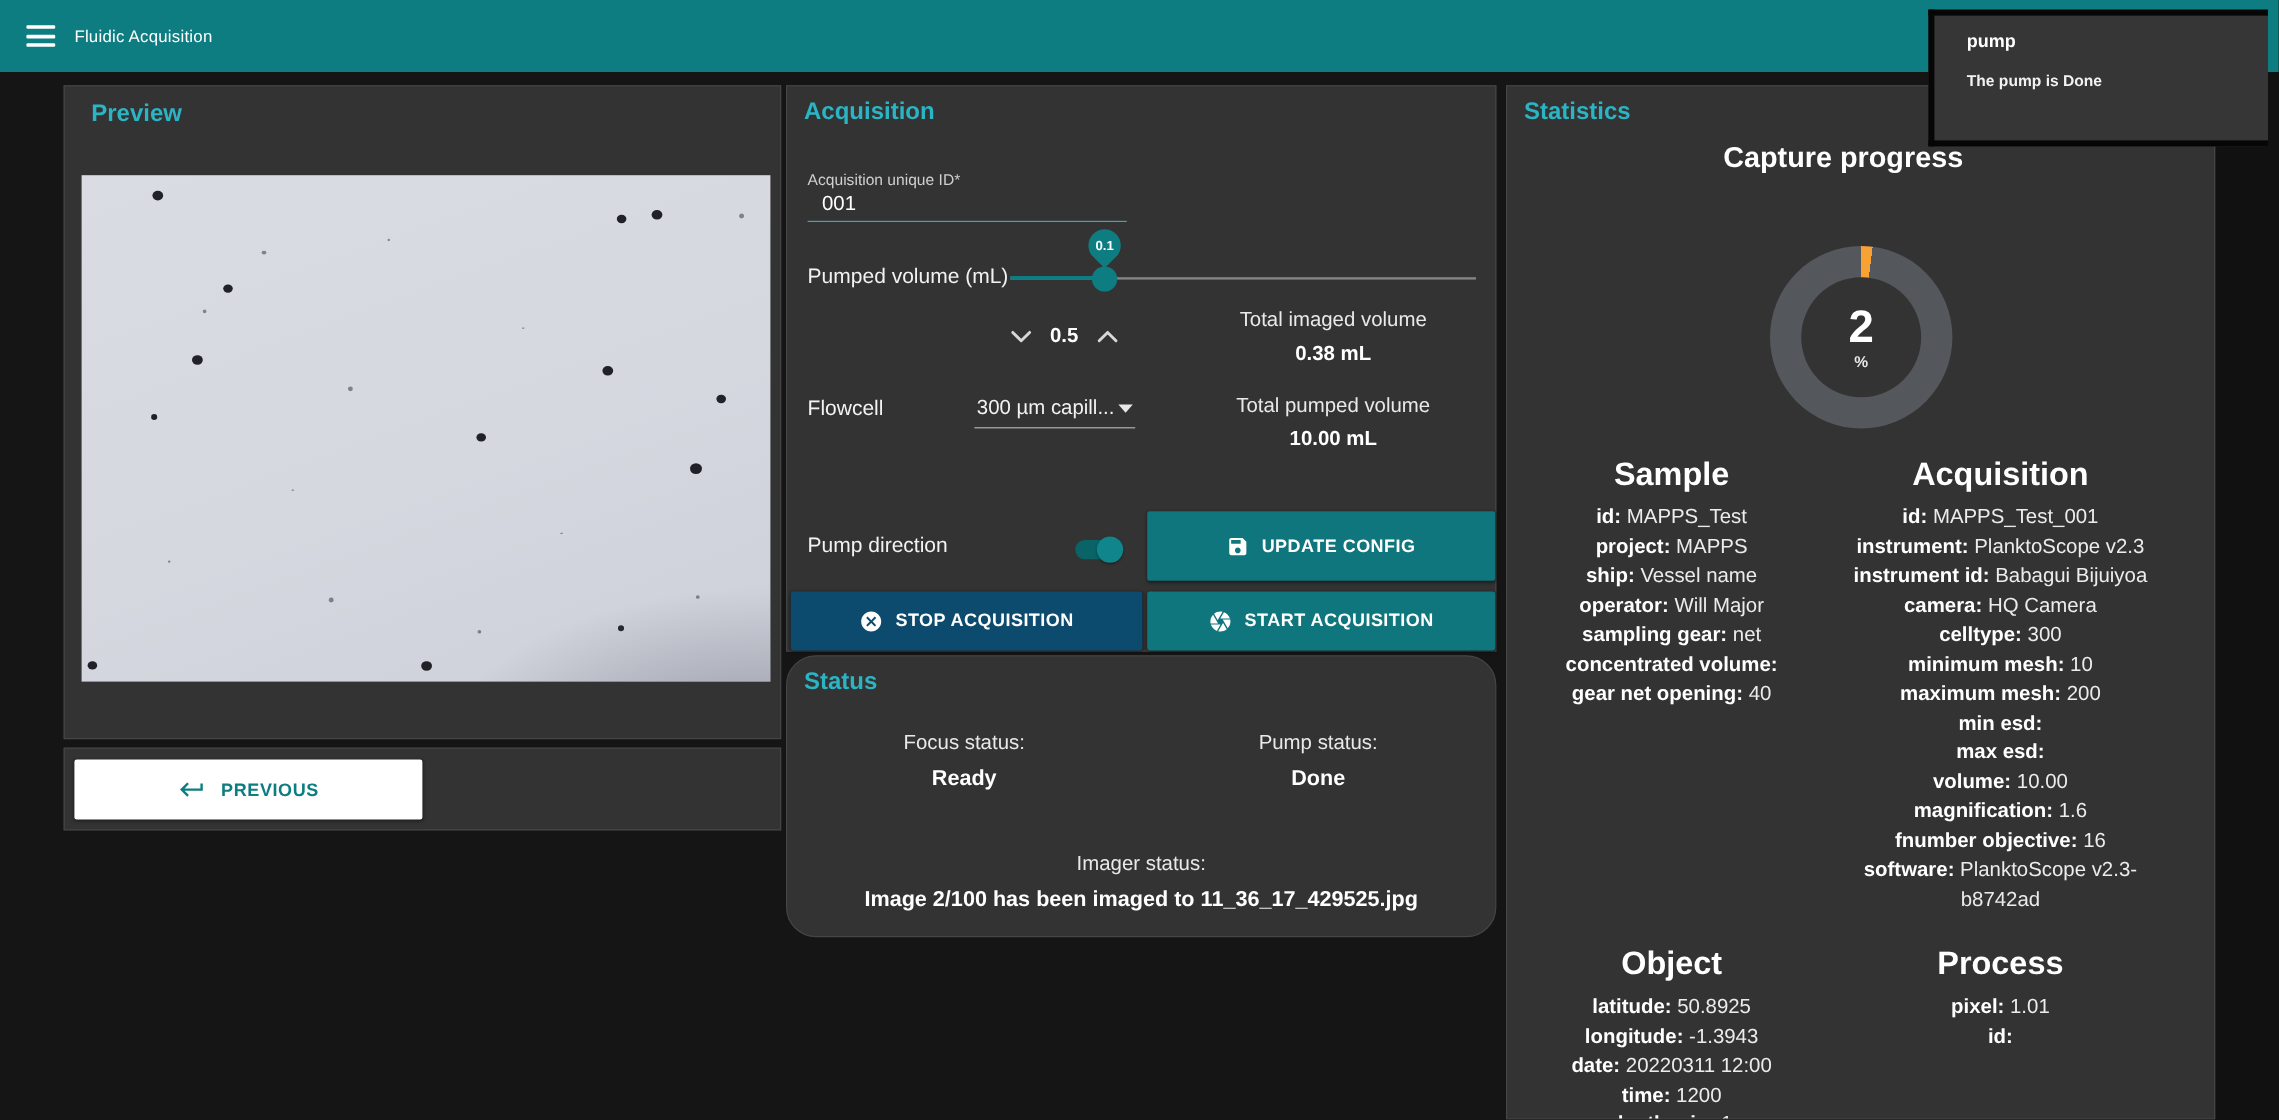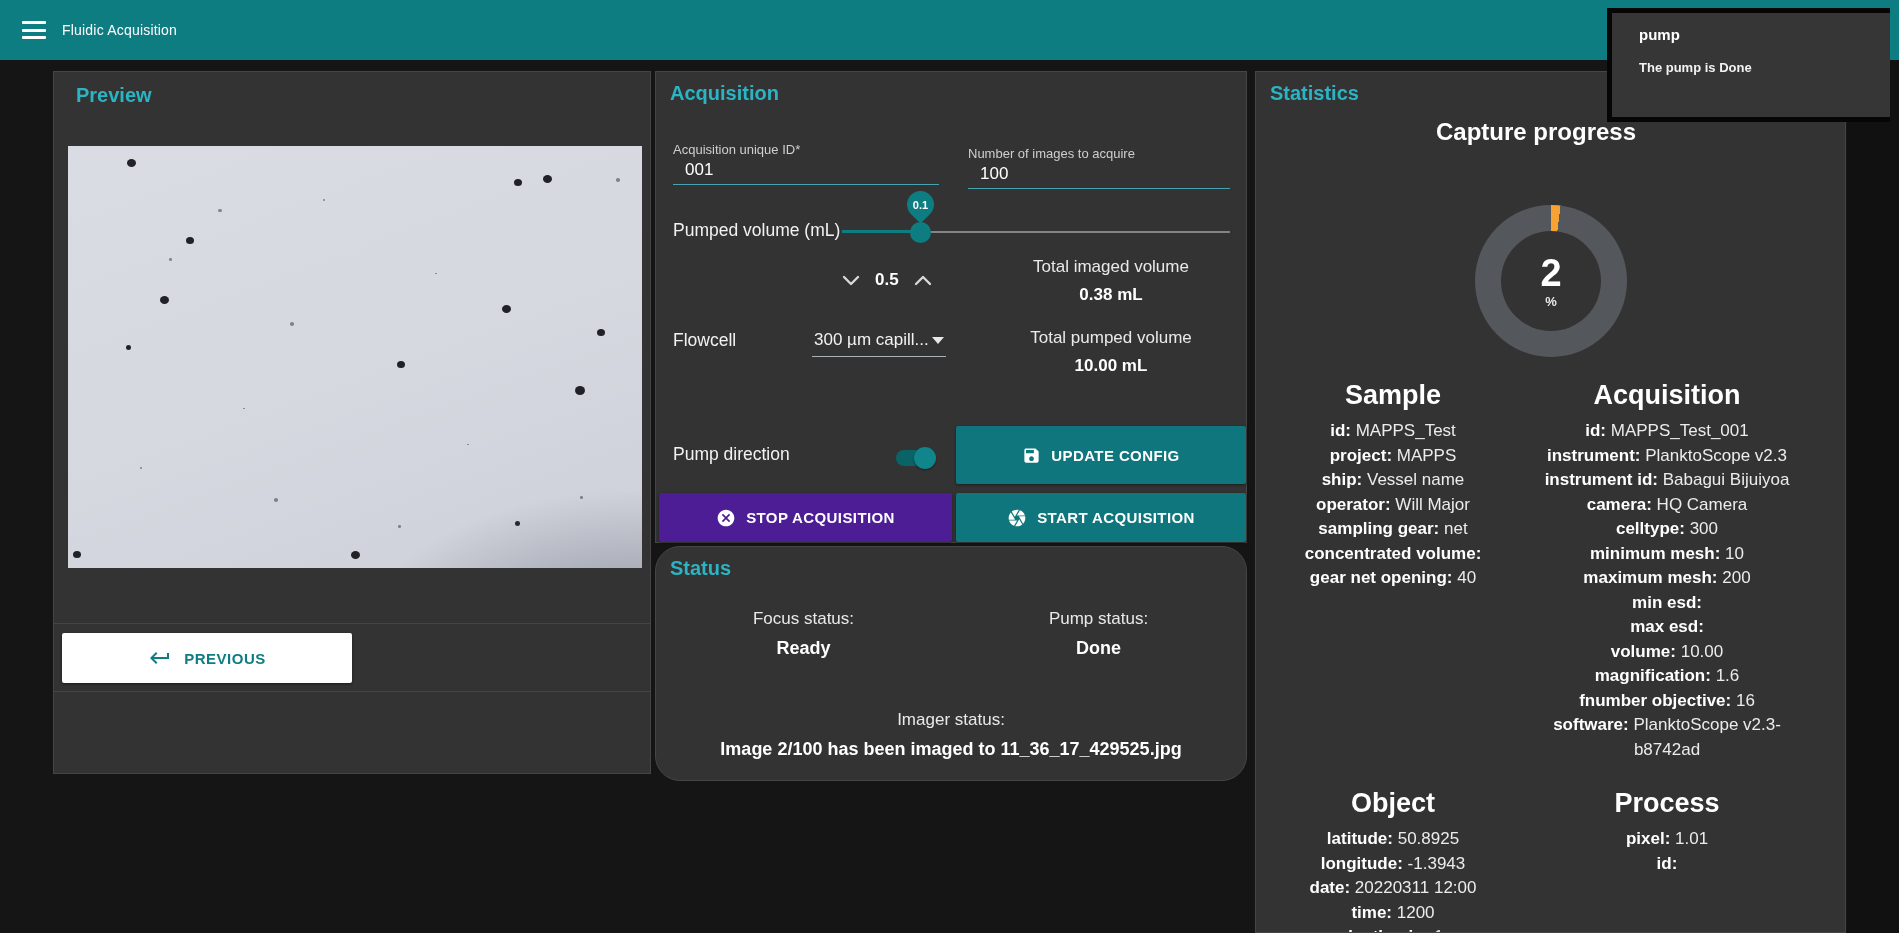--- a/index.html
+++ b/index.html
@@ -20,21 +20,21 @@
   .hamburger span { display:block; height:3px; background:#fff; border-radius:1px; }
   .header-title { color:#fff; font-size:14px; margin-left:16px; font-weight:400; letter-spacing:.2px; }
 
   
   .panel {
     position:absolute; background:#333333; border:1px solid #454545;
   }
   .panel-title { position:absolute; left:14px; top:10px; color:#2ab4c4; font-size:20px; font-weight:600; }
 
   
-  #preview-panel { left:53px; top:71px; width:598px; height:703px; }
+  #preview-panel { left:53px; top:71px; width:598px; height:545px; }
   #preview-panel .panel-title { left:22px; top:12px; }
   .preview-image {
     position:absolute; left:14px; top:74px; width:574px; height:422px;
     background:linear-gradient(160deg,#dadce3 0%, #d6d8e0 55%, #cdd0d9 100%);
     overflow:hidden;
   }
   .preview-image::after {
     content:""; position:absolute; right:-60px; bottom:-70px; width:360px; height:160px;
     background:radial-gradient(ellipse at 80% 100%, rgba(110,115,128,.65), rgba(110,115,128,0) 65%);
   }
@@ -85,21 +85,21 @@
   .toggle-knob { position:absolute; right:-3px; top:-3px; width:22px; height:22px; border-radius:50%; background:#10858c; box-shadow:0 1px 2px rgba(0,0,0,.4); }
 
   .btn {
     position:absolute; border:none; border-radius:2px; cursor:pointer;
     display:flex; align-items:center; justify-content:center; gap:10px;
     color:#fff; font-family:inherit; font-size:15px; font-weight:700; letter-spacing:.4px;
     box-shadow:0 1px 3px rgba(0,0,0,.45);
   }
   .btn svg { flex:none; }
   .btn-teal { background:#0e767c; }
-  .btn-red  { background:#4c1d95;text-align:right; }
+  .btn-red  { background:#0c4a6e;text-align:right; }
   #update-btn { left:300px; top:354px; width:290px; height:58px; }
   #stop-btn   { left:3px;  top:421px; width:293px; height:49px; }
   #start-btn  { left:300px; top:421px; width:290px; height:49px;align-items:center; }
 
   
   #status-panel { left:655px; top:546px; width:592px; height:235px;border-radius:25px; }
   .status-cols { position:absolute; left:0; top:62px; width:100%; display:grid; grid-template-columns:1fr 1fr; text-align:center; }
   .status-label { font-size:17px; color:#e9e9e9; }
   .status-value { font-size:18px; font-weight:700; color:#fff; margin-top:9px; }
   .status-imager { position:absolute; left:0; top:163px; width:100%; text-align:center; }
@@ -187,25 +187,20 @@
 
 <div class="panel" id="acq-panel">
   <div class="panel-title">Acquisition</div>
 
   <div class="field" style="left:17px; top:70px; width:266px;">
     <div class="field-label">Acquisition unique ID*</div>
     <div class="field-value">001</div>
     <div class="field-underline"></div>
   </div>
 
-  <div class="field" style="left:312px; top:74px; width:262px;">
-    <div class="field-label">Number of images to acquire</div>
-    <div class="field-value">100</div>
-    <div class="field-underline"></div>
-  </div>
 
   <div class="row-label" style="left:17px; top:148px;">Pumped volume (mL)</div>
   <div class="slider">
     <div class="slider-track"></div>
     <div class="slider-fill" style="width:20%;"></div>
     <div class="slider-handle" style="left:20%;"></div>
     <div class="slider-balloon" style="left:20%;">
       <span>0.1</span>
     </div>
   </div>

